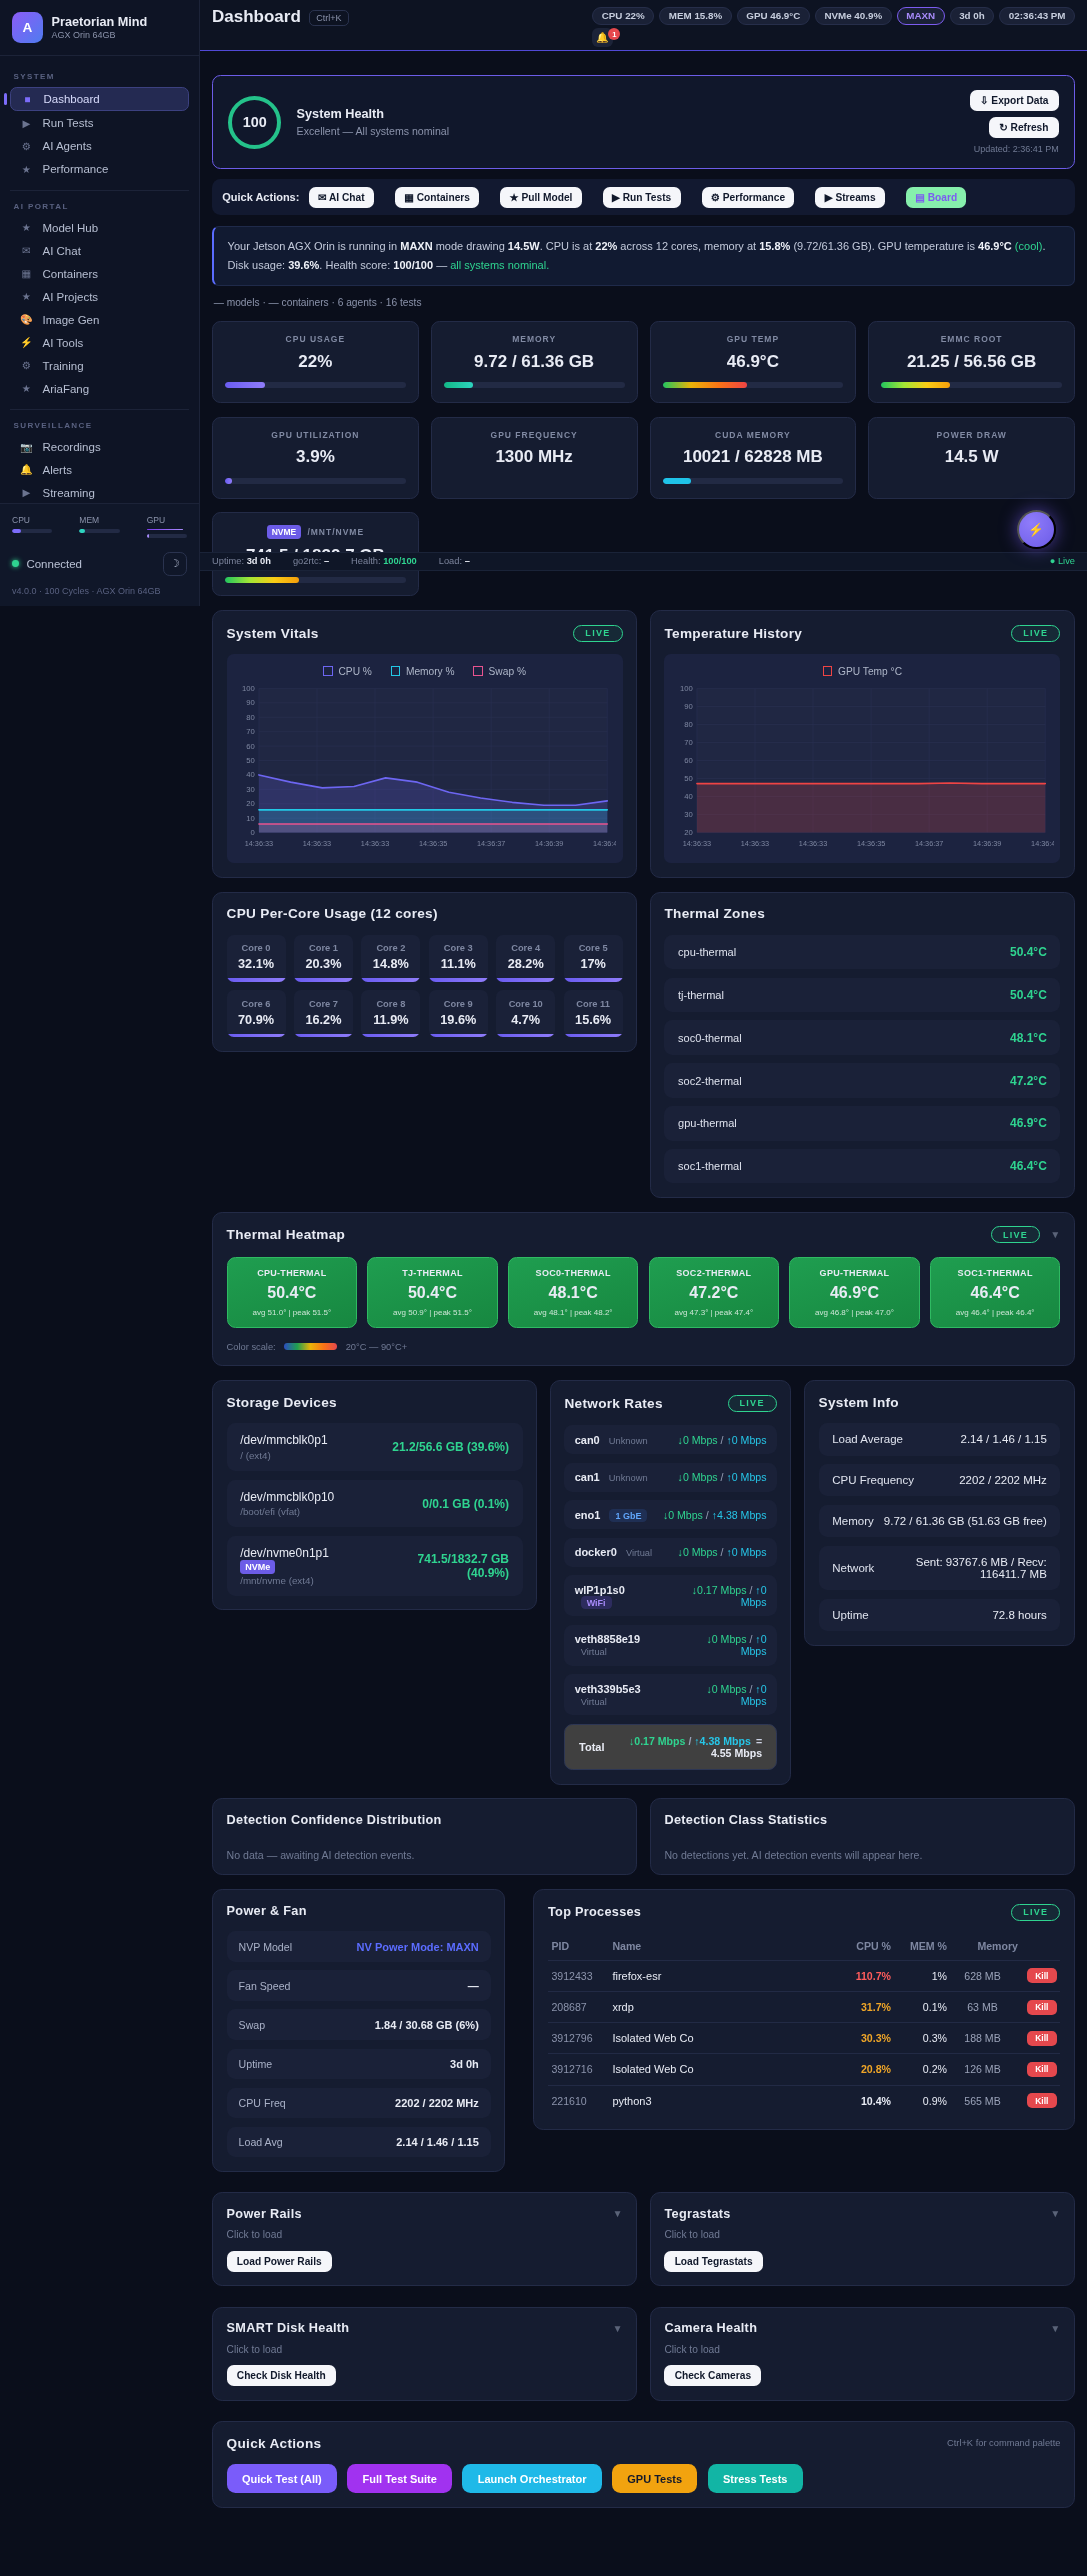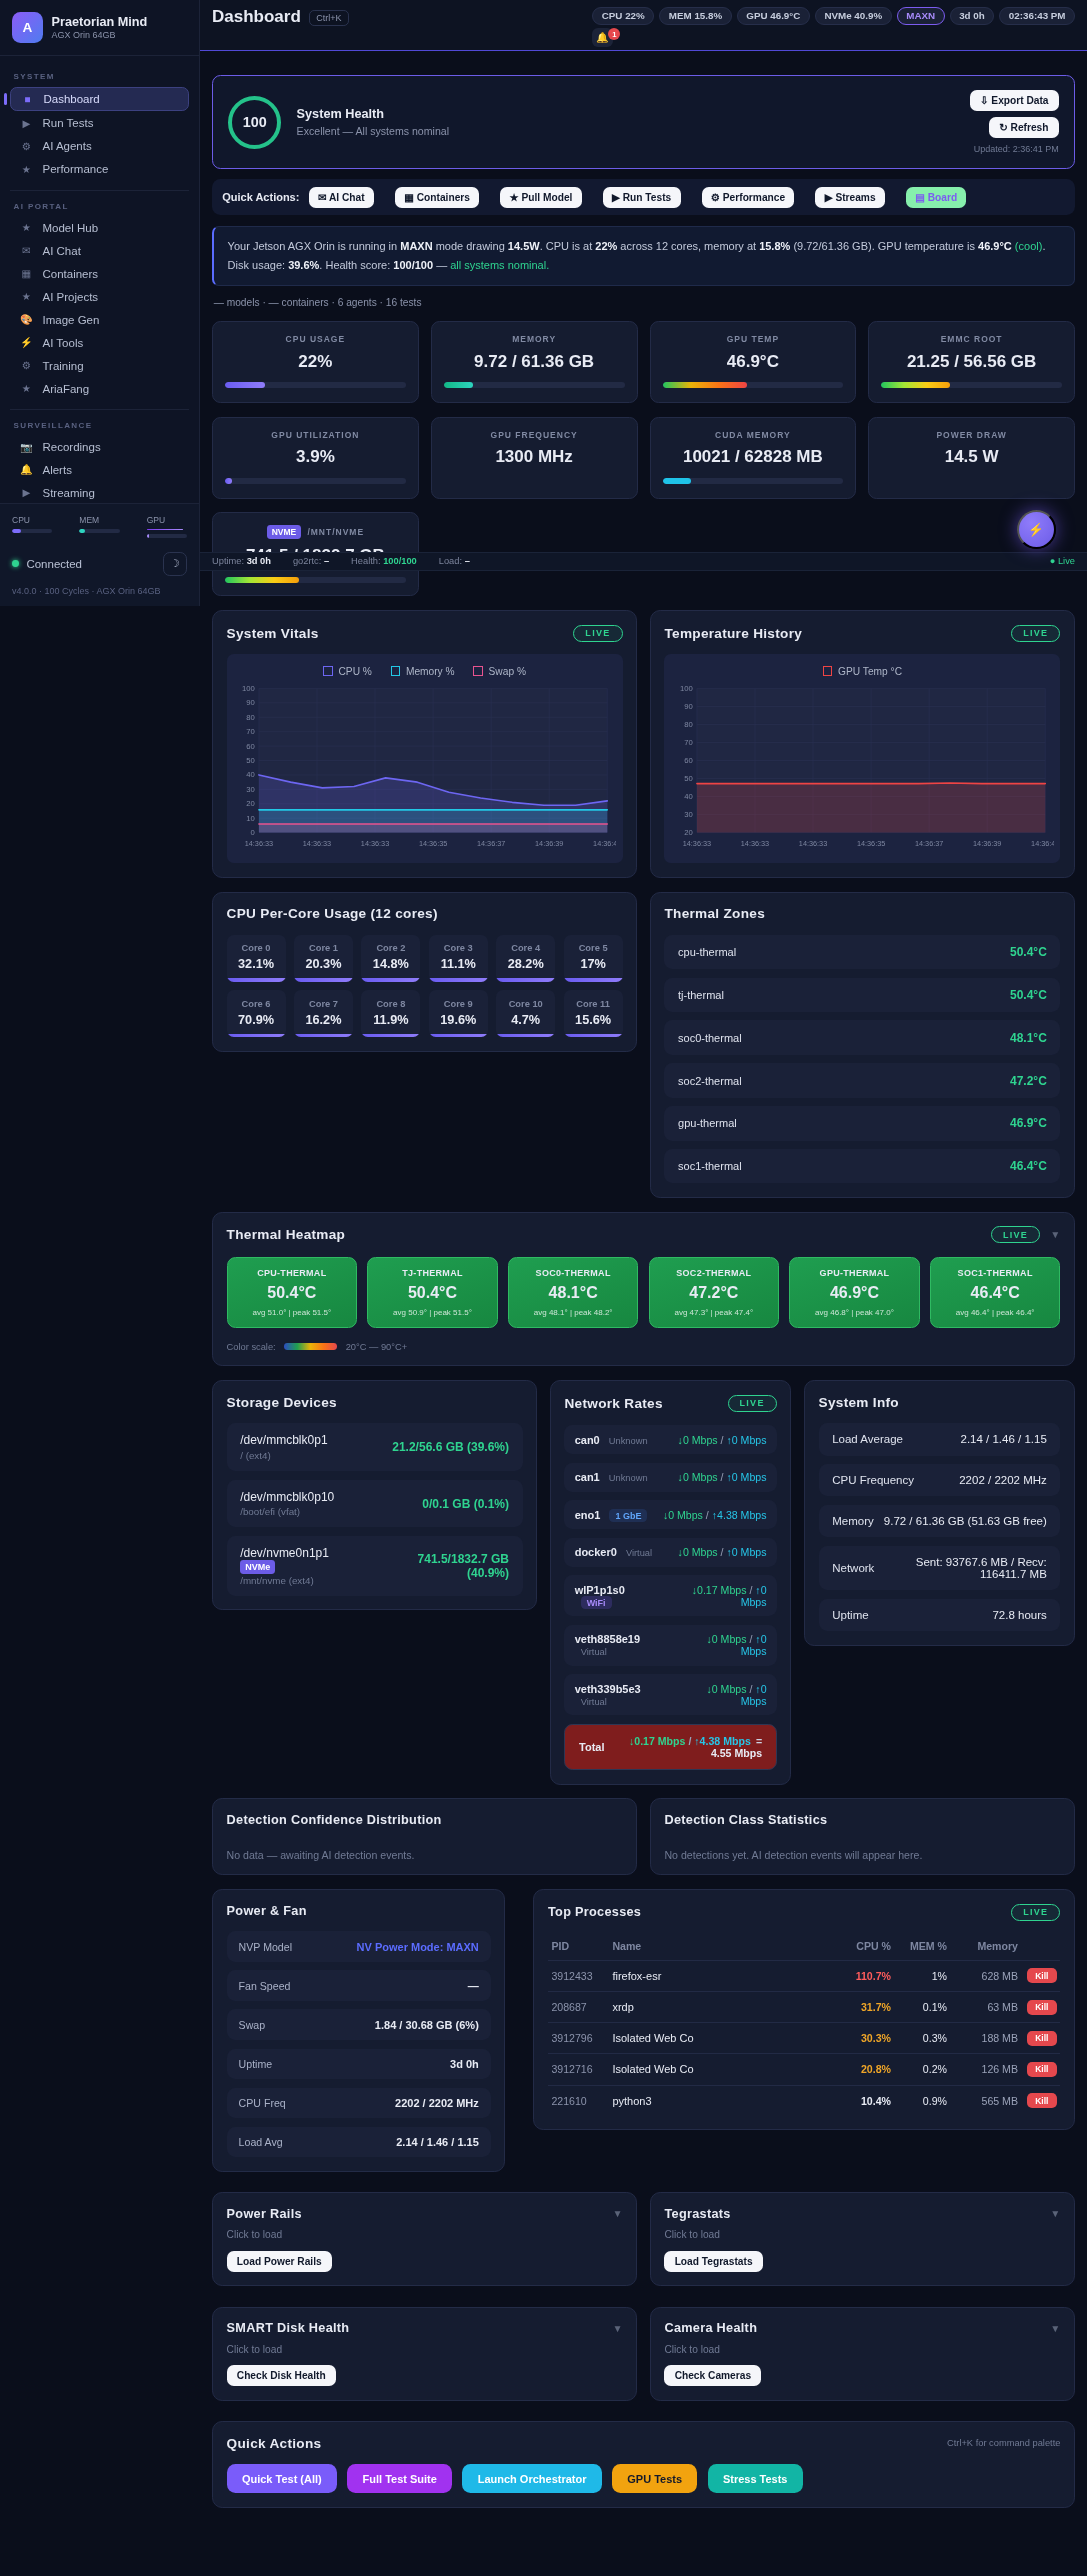--- a/index.html
+++ b/index.html
@@ -155,21 +155,21 @@
   .dev-name{font-size:12px;word-break:break-all}
   .dev-mount{font-size:9.8px;color:var(--muted2);margin-top:2.5px}
   .dev-val{font-size:12px;font-weight:bold;color:var(--green);text-align:right;max-width:52%}
   .if-name{font-size:11px;font-weight:bold}
   .if-tag{font-size:9.3px;color:var(--muted2);font-weight:normal;margin-left:6px}
   .if-badge{font-size:9px;border-radius:4.2px;padding:1.7px 6px;margin-left:6px;font-weight:bold}
   .badge-blue{background:rgba(59,130,246,.15);color:#60a5fa}
   .badge-purple{background:rgba(124,92,250,.2);color:#a78bfa}
   .rate{font-size:10.6px;text-align:right}
   .rate .dn{color:var(--green)} .rate .up{color:var(--cyan)} .rate .sep{color:#9aa2b8}
-  .total-row{background:#7f1d1d;border:0.8px solid #2d3654}
+  .total-row{background:#404040;border:0.8px solid #2d3654}
   .total-label{font-size:11px;font-weight:bold}
   .total-eq{color:#cdd3e3;font-weight:bold;margin-left:5.1px}
   .total-sum{font-weight:bold}
   .si-label{font-size:11.5px;color:#dfe3ee;flex:none}
   .si-val{font-size:11.5px;text-align:right}
   
   .empty-note{font-size:10.6px;color:var(--muted2);margin-top:22px}
   
   .rowp{display:grid;grid-template-columns:34% 1fr;gap:28px;margin-top:13.6px;align-items:start}
   .pf-label{font-size:10.6px;color:#aab2c8}
@@ -177,21 +177,21 @@
   .pf-accent{color:#5b6cff}
   .ptable{width:100%;margin-top:12px}
   .prow{display:grid;grid-template-columns:61px 1fr 73px 56px 71px 39px;align-items:center;
     border-bottom:0.8px solid #222a45;padding:7.6px 3.4px}
   .prow:last-child{border-bottom:none}
   .phead{color:#7e87a1;font-weight:bold;font-size:10.6px}
   .p-pid{color:#8b93ab;font-size:10.6px}
   .p-name{font-size:11px}
   .p-cpu{text-align:right;font-weight:bold;font-size:10.6px}
   .p-mem{text-align:right;font-size:10.6px}
-  .p-memory{text-align:right;color:#9aa2b8;font-size:10.6px}
+  .p-memory{text-align:center;color:#9aa2b8;font-size:10.6px}
   .cpu-high{color:#ff5c5c}.cpu-mid{color:var(--amber)}
   .kill{background:#e5484d;color:#fff;border:none;border-radius:5.1px;font-size:8.5px;font-weight:bold;
     padding:2.5px 7.6px;margin-left:8.5px;cursor:pointer}
   
   .lazy-grid{display:grid;grid-template-columns:1fr 1fr;gap:20.4px 12.7px;margin-top:20.4px}
   .lazy-hint{font-size:10.2px;color:var(--muted2);margin:8.5px 0 10.2px}
   
   .qa-panel{margin-top:20.4px}
   .qa-hint{font-size:9.3px;color:var(--muted2)}
   .qa-btns{display:flex;gap:10.2px;margin-top:13.6px;flex-wrap:wrap}

